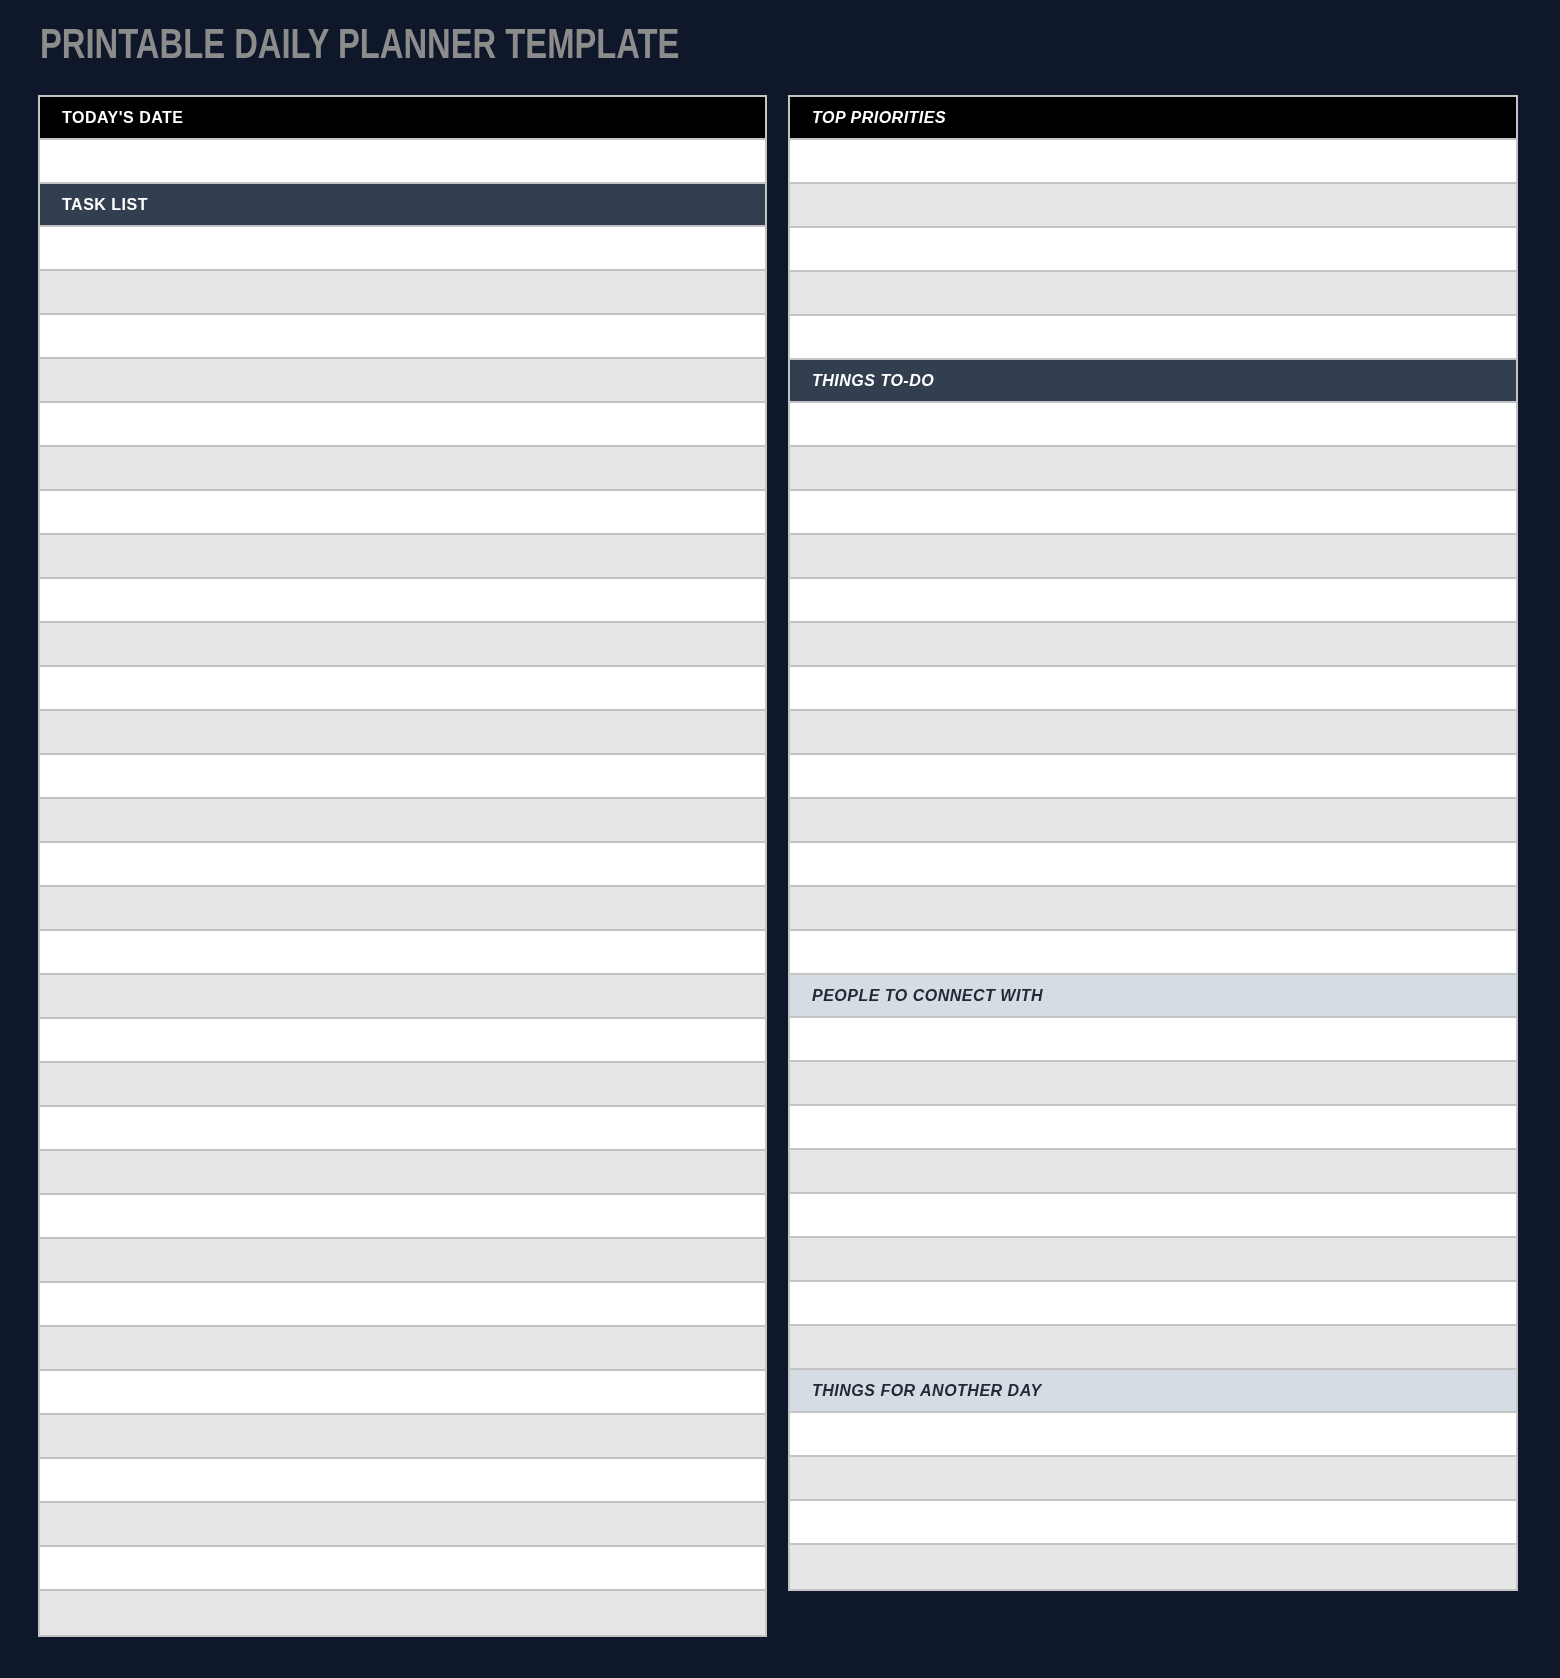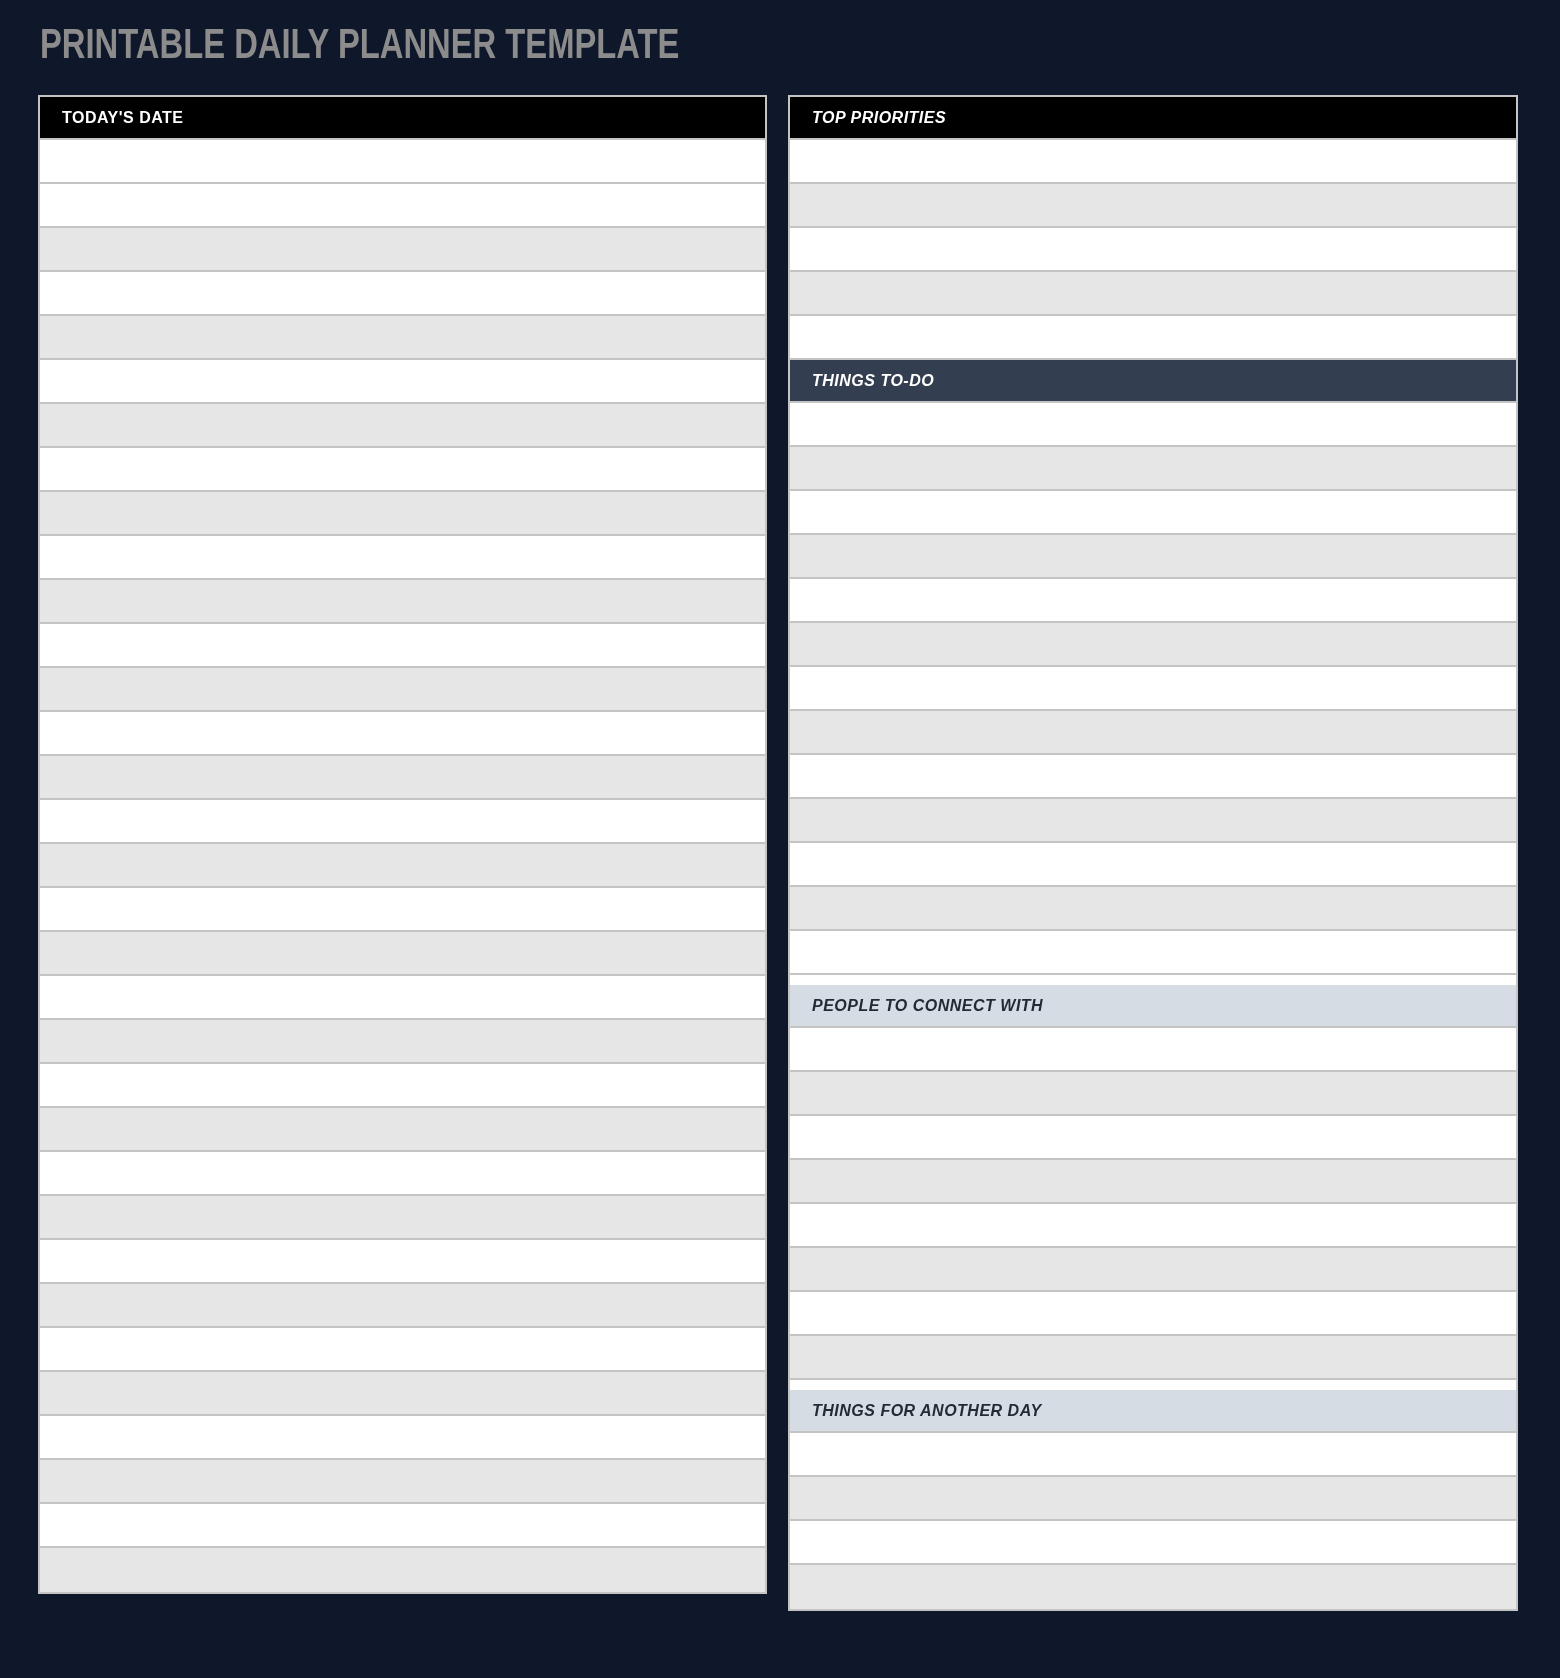--- a/index.html
+++ b/index.html
@@ -53,40 +53,40 @@
     background: var(--header_black_bg, #000000);
     color: var(--header_black_text, #ffffff);
   }
   .section-header.slate {
     background: var(--header_slate_bg, #333f50);
     color: var(--header_slate_text, #ffffff);
   }
   .section-header.blue {
     background: var(--header_blue_bg, #d6dce4);
     color: var(--header_blue_text, #222a35);
-    margin-top: 10px;
   }
   .row {
     height: 44px;
     box-sizing: border-box;
     border-bottom: 2px solid var(--grid_border, #c4c4c4);
   }
   .row.white { background: var(--row_white, #ffffff); }
   .row.gray  { background: var(--row_gray, #e6e6e6); }
   .planner-column > :last-child { border-bottom: none; }
 </style>
 </head>
 <body>
 
 <div class="page">
   <h1 class="page-title">PRINTABLE DAILY PLANNER TEMPLATE</h1>
 
   <div class="planner-column left">
       <div class="section-header black">TODAY'S DATE</div>
       <div class="row white"></div>
+      <div class="section-header slate">TASK LIST</div>
       <div class="row white"></div>
       <div class="row gray"></div>
       <div class="row white"></div>
       <div class="row gray"></div>
       <div class="row white"></div>
       <div class="row gray"></div>
       <div class="row white"></div>
       <div class="row gray"></div>
       <div class="row white"></div>
       <div class="row gray"></div>

